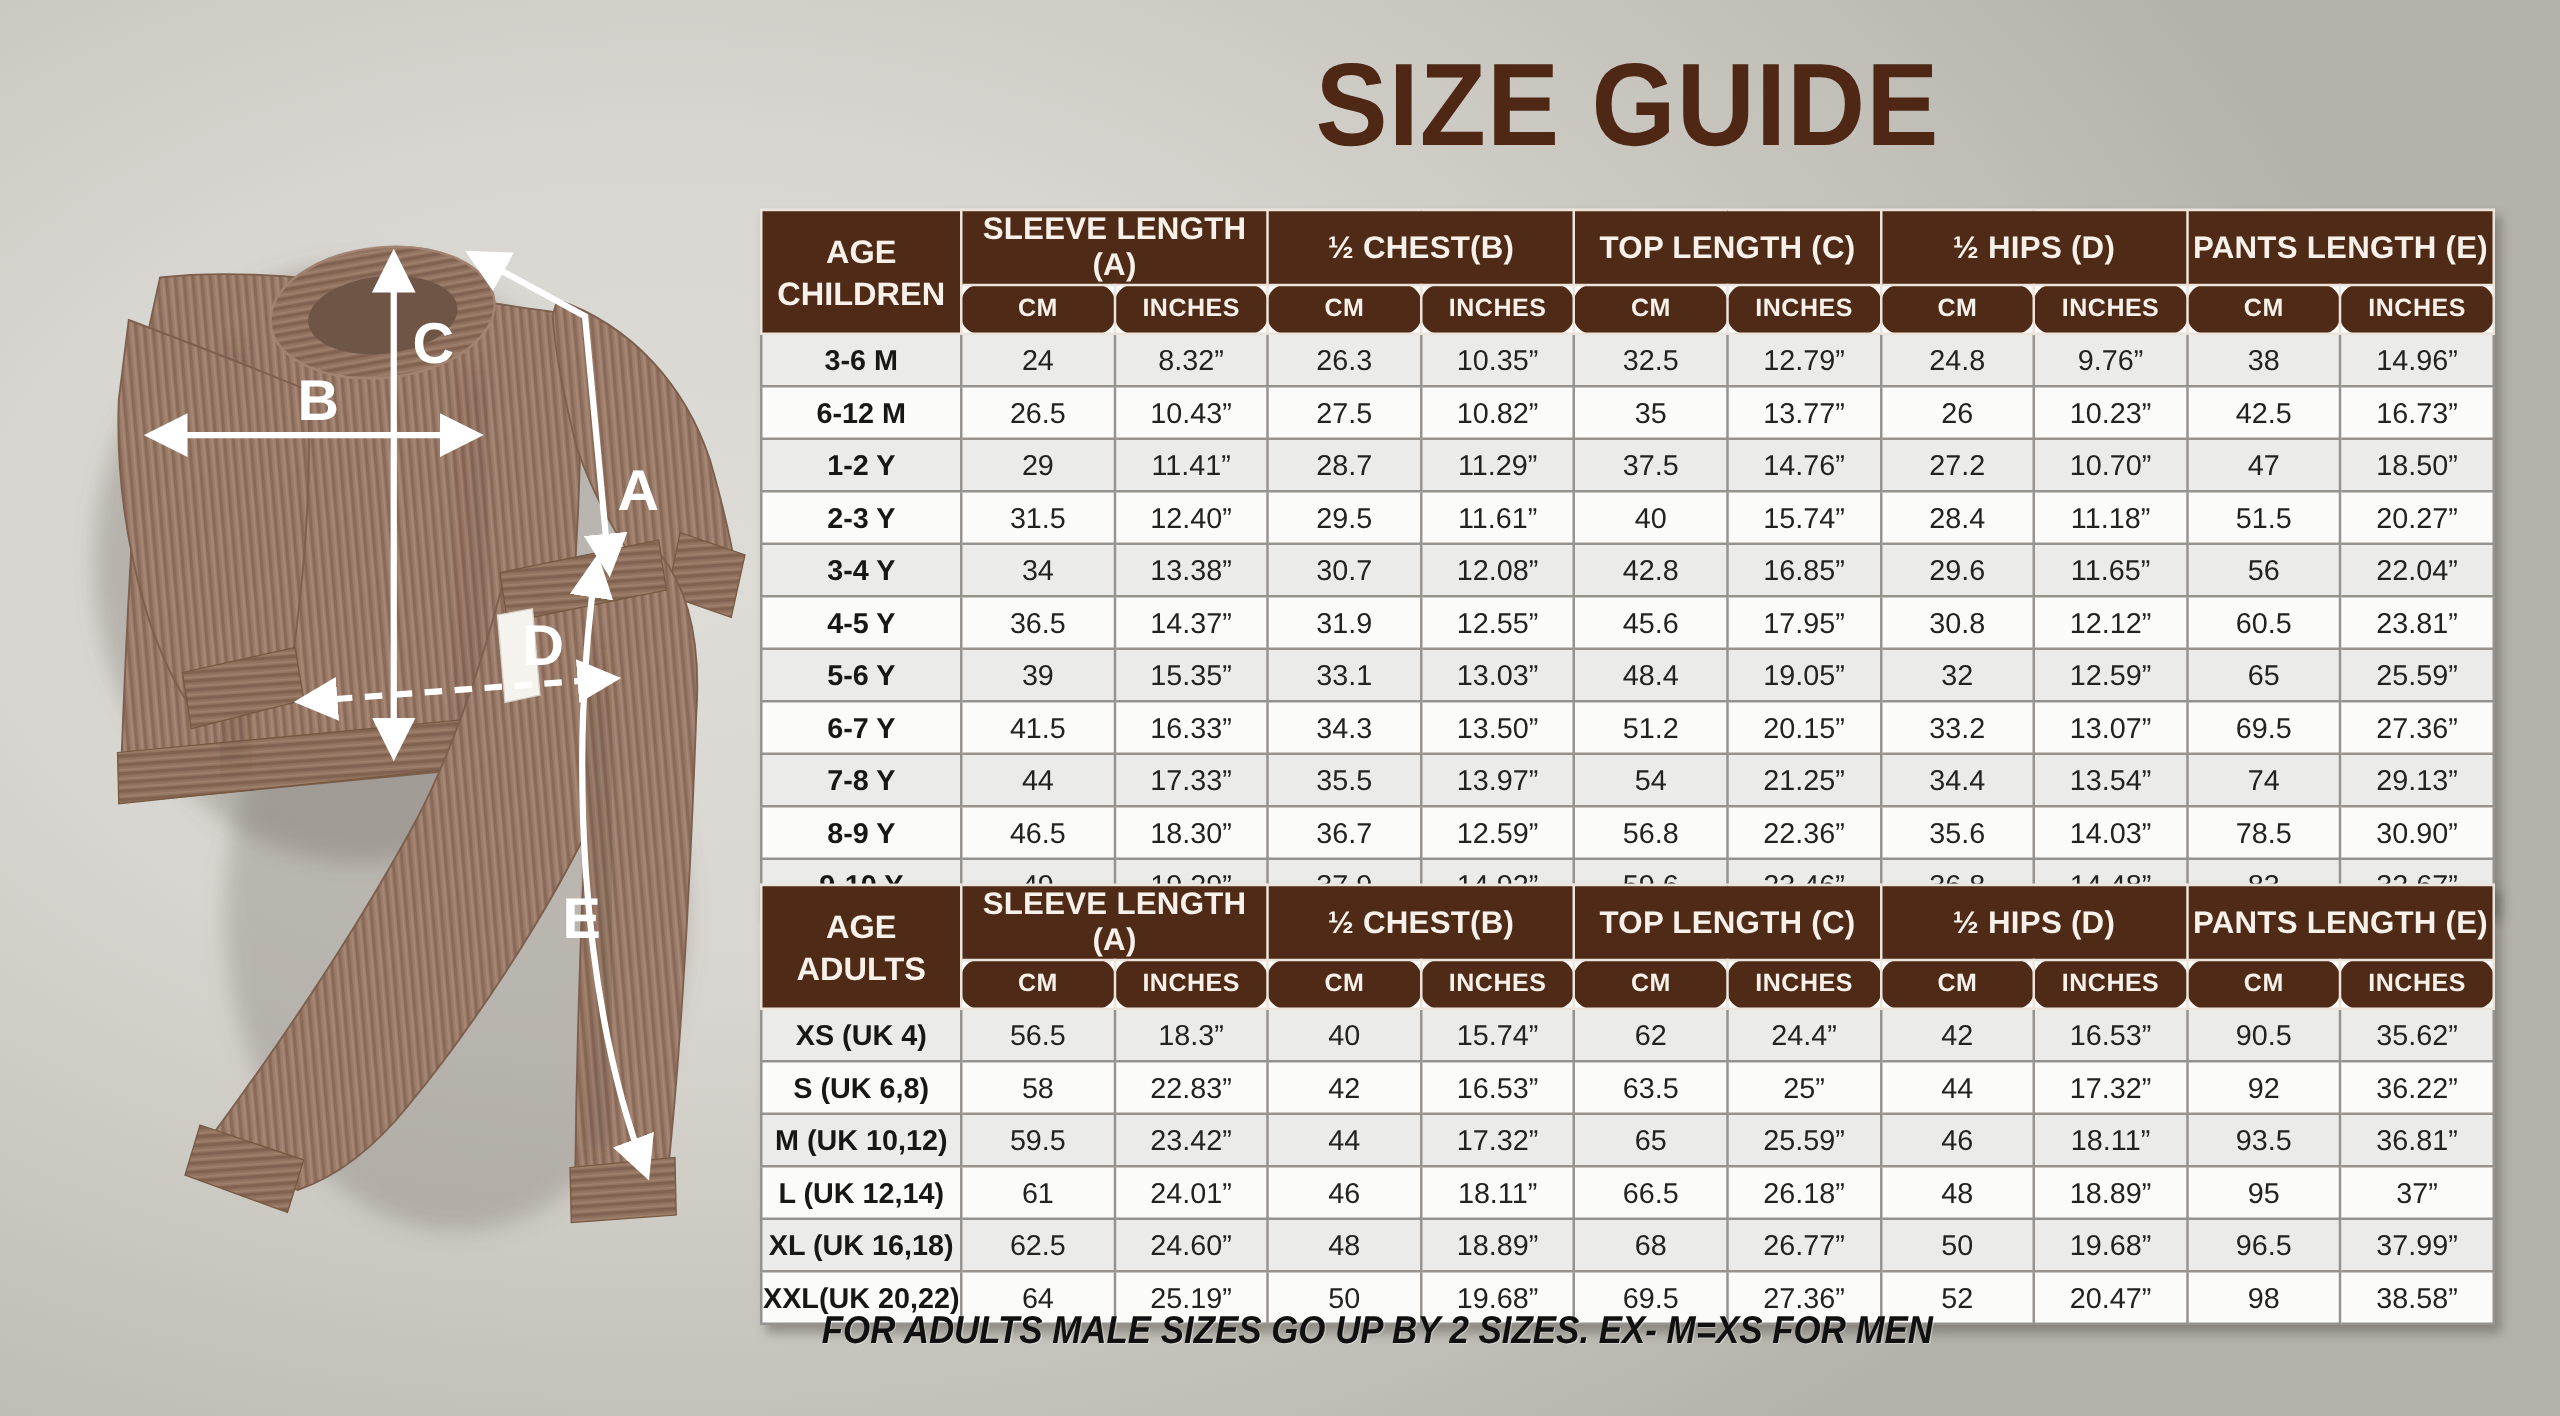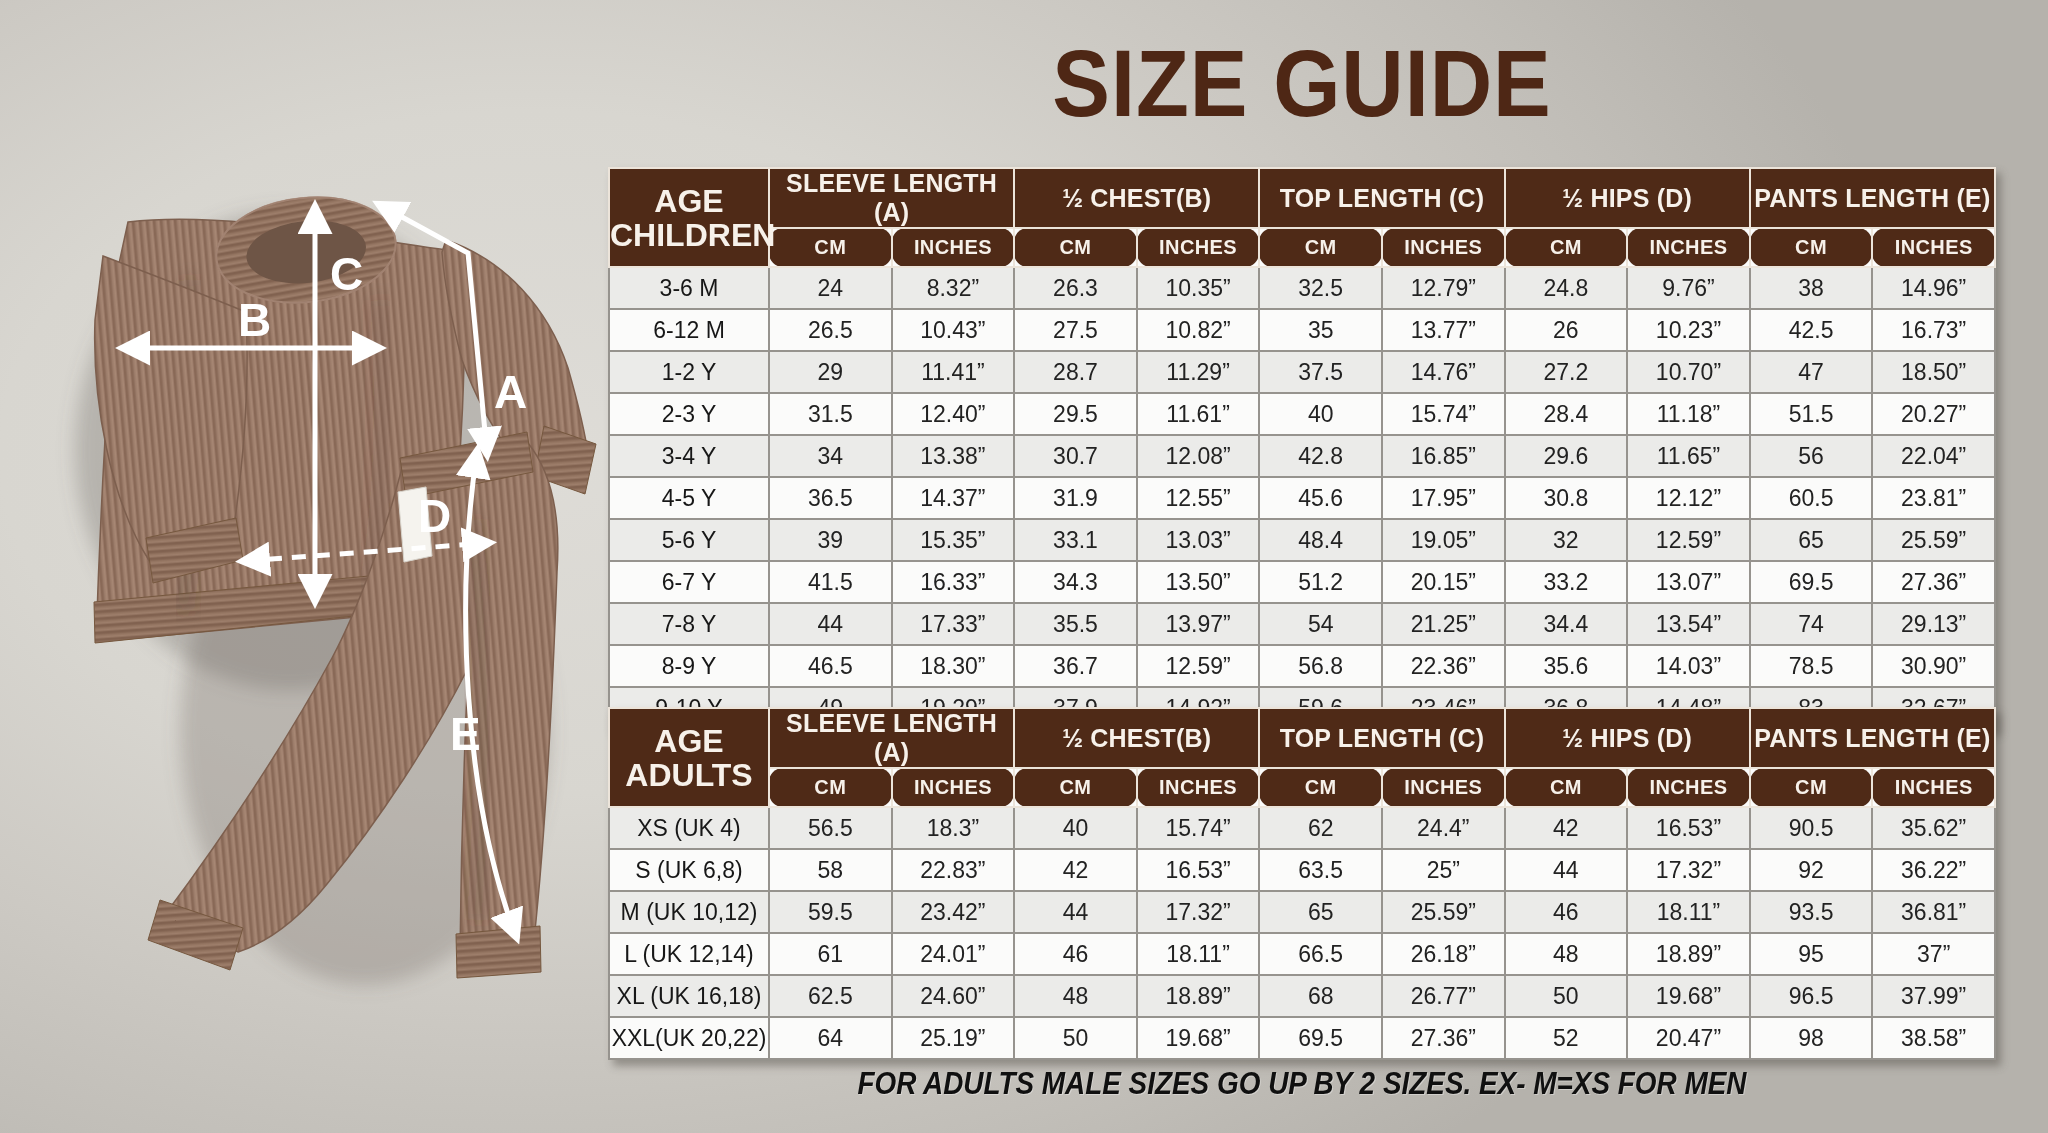--- a/index.html
+++ b/index.html
@@ -23,33 +23,33 @@
     background:#fbfbfa;border:1px solid #5f5c57;
     box-shadow:5px 6px 8px rgba(80,75,68,.45);
   }
   table.size-table col.age-col{width:160px;}
   table.size-table th{
     background:#4f2a17;color:#f7f1ea;border:2px solid #ece4da;
     font-weight:bold;padding:0;vertical-align:middle;text-align:center;
   }
   th.group-head{font-size:25px;height:37px;letter-spacing:.2px;}
   th.unit-head{font-size:20px;height:37px;letter-spacing:.4px;border-radius:14px;}
-  th.age-head{font-size:32px;line-height:34px;}
+  th.age-head{font-size:26px;line-height:34px;}
   td{
     border:2px solid #96938e;text-align:center;vertical-align:middle;
     height:40px;padding:0;color:#222;font-size:23px;
   }
   #adults-wrap td{height:40px;}
-  td.age-cell{font-weight:normal;color:#171717;}
+  td.age-cell{font-weight:bold;color:#171717;}
   tbody tr:nth-child(odd) td{background:#ebebe9;}
   tbody tr:nth-child(even) td{background:#fbfbfa;}
   
   #footer-note{
-    position:absolute;left:608px;top:1046px;width:1388px;text-align:center;
-    font-size:31px;font-weight:bold;font-style:italic;color:#101010;margin-top:20px;
+    position:absolute;left:608px;top:1046px;width:1388px;
+    font-size:31px;font-weight:bold;font-style:italic;color:#101010;
   }
   #footer-note span{display:inline-block;transform:scaleX(.9);transform-origin:50% 50%;
     text-shadow:1px 1px 0 rgba(255,255,255,.35);}
   
   #figure{position:absolute;left:0;top:0;}
 </style>
 </head>
 <body>
 
 <div id="canvas">

